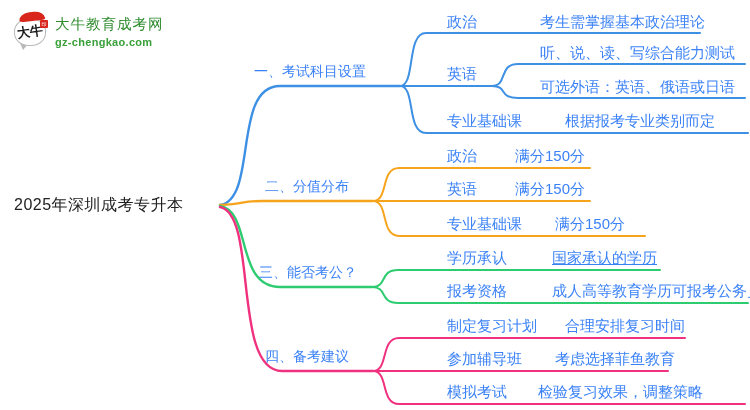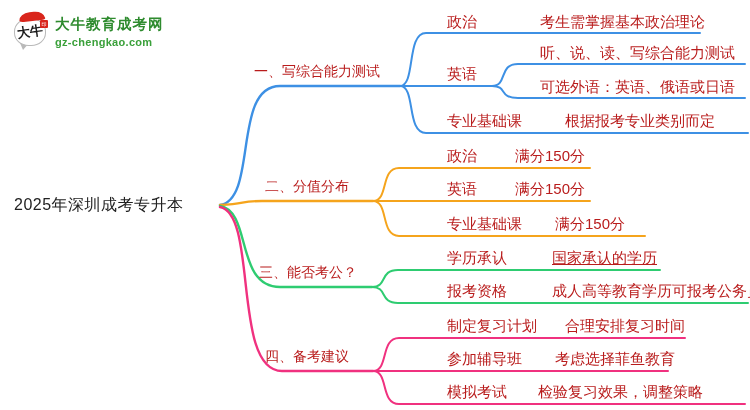--- a/index.html
+++ b/index.html
@@ -6,32 +6,32 @@
   body{font-family:"Liberation Sans","DejaVu Sans",sans-serif;background:#fff;}
   .stage{position:relative;width:750px;height:410px;background:#fff;overflow:hidden;}
   .wires{position:absolute;left:0;top:0;width:750px;height:410px;}
   .wires path{fill:none;stroke-linecap:round;}
   .s-b1{stroke:var(--c-b1);}
   .s-b2{stroke:var(--c-b2);}
   .s-b3{stroke:var(--c-b3);}
   .s-b4{stroke:var(--c-b4);}
   .main{stroke-width:2.4px;}
   .sub{stroke-width:2px;}
-  .node{position:absolute;white-space:nowrap;color:#b91c1c;font-size:15px;line-height:1.15;}
+  .node{position:absolute;white-space:nowrap;color:#3b82f6;font-size:15px;line-height:1.15;}
   .root{font-size:16px;color:#222;letter-spacing:.5px;}
   .blabel{font-size:14px;}
   
   .logo{position:absolute;left:14px;top:12px;display:flex;align-items:center;text-decoration:none;cursor:pointer;}
   .logo-icon{position:relative;width:34px;height:38px;margin-right:7px;}
   .bubble{position:absolute;left:0;top:6px;width:30px;height:26px;background:#fff;border:1.5px solid #b9b9b9;border-radius:48% 48% 46% 46%;display:flex;align-items:center;justify-content:center;}
   .bubble span{font-family:"DejaVu Serif","Liberation Serif",serif;font-weight:bold;font-size:13px;color:#1a1a1a;transform:rotate(-8deg);}
   .tail{position:absolute;left:6px;top:31px;width:0;height:0;border-left:3px solid transparent;border-right:6px solid transparent;border-top:7px solid #b9b9b9;}
   .cap{position:absolute;left:5px;top:0;width:26px;height:9px;background:var(--c-red);border-radius:50% 50% 20% 20%/100% 100% 20% 20%;transform:rotate(-6deg);}
   .seal{position:absolute;right:0;top:8px;width:8px;height:8px;background:var(--c-red);border-radius:1px;display:flex;align-items:center;justify-content:center;color:#fff;font-size:5px;line-height:1;}
-  .logo-title{font-size:14.5px;font-weight:bold;color:var(--c-green-dark);letter-spacing:1px;}
+  .logo-title{font-size:14.5px;font-weight:normal;color:var(--c-green-dark);letter-spacing:1px;}
   .logo-domain{font-size:11px;font-weight:bold;color:var(--c-green-mid);margin-top:2px;letter-spacing:.3px;}
 </style>
 </head>
 <body>
 
 <div class="stage">
 
   <svg class="wires" viewBox="0 0 750 410">
 
     <path class="s-b1 main" d="M220,205 C258,199 232,86 280,86 H400"></path>
@@ -66,21 +66,21 @@
       <span class="seal">印</span>
     </span>
     <span class="logo-text">
       <div class="logo-title">大牛教育成考网</div>
       <div class="logo-domain">gz-chengkao.com</div>
     </span>
   </a>
 
   <div class="node root" style="left:14px;top:196px;">2025年深圳成考专升本</div>
 
-  <div class="node blabel" style="left:254px;top:63px;">一、写综合能力测试</div>
+  <div class="node blabel" style="left:254px;top:63px;">一、考试科目设置</div>
   <div class="node blabel" style="left:265px;top:178px;">二、分值分布</div>
   <div class="node blabel" style="left:259px;top:264px;">三、能否考公？</div>
   <div class="node blabel" style="left:265px;top:348px;">四、备考建议</div>
 
   <div class="node" style="left:447px;top:13px;">政治</div>
   <div class="node" style="left:540px;top:13px;">考生需掌握基本政治理论</div>
   <div class="node" style="left:447px;top:65px;">英语</div>
   <div class="node" style="left:540px;top:44px;">听、说、读、写综合能力测试</div>
   <div class="node" style="left:540px;top:78px;">可选外语：英语、俄语或日语</div>
   <div class="node" style="left:447px;top:112px;">专业基础课</div>

